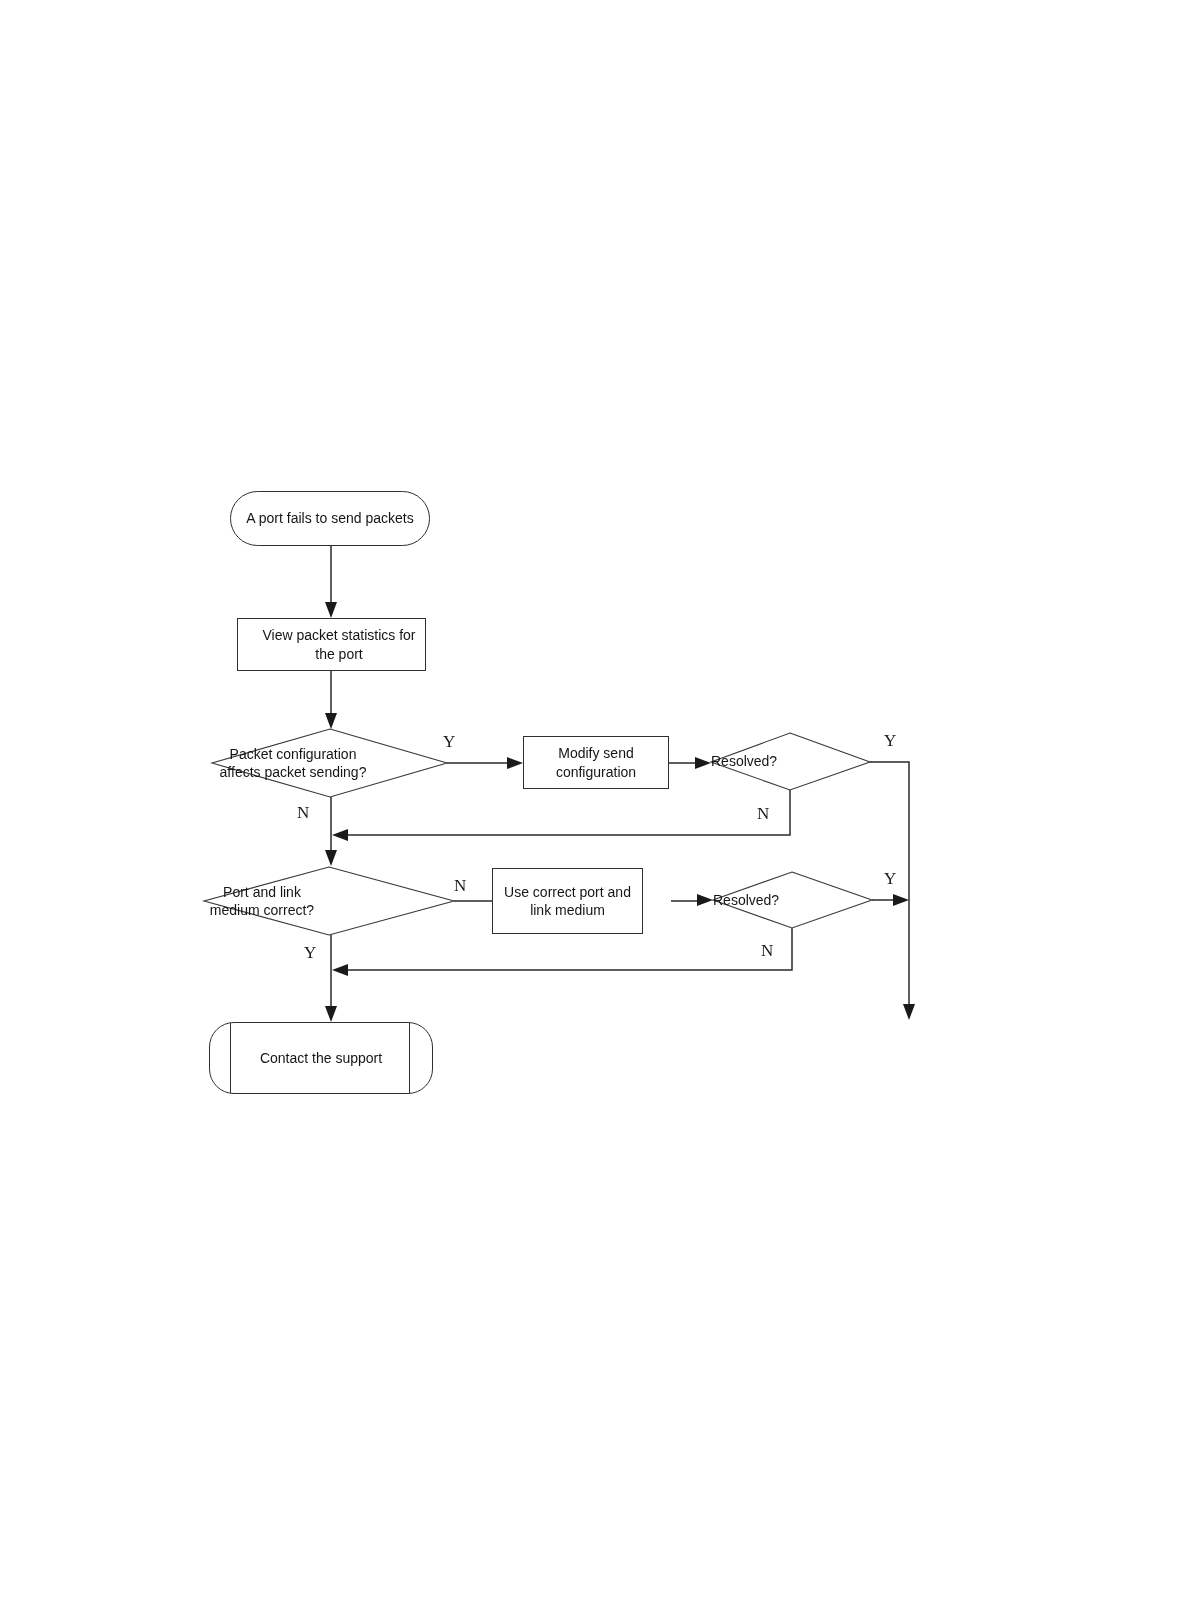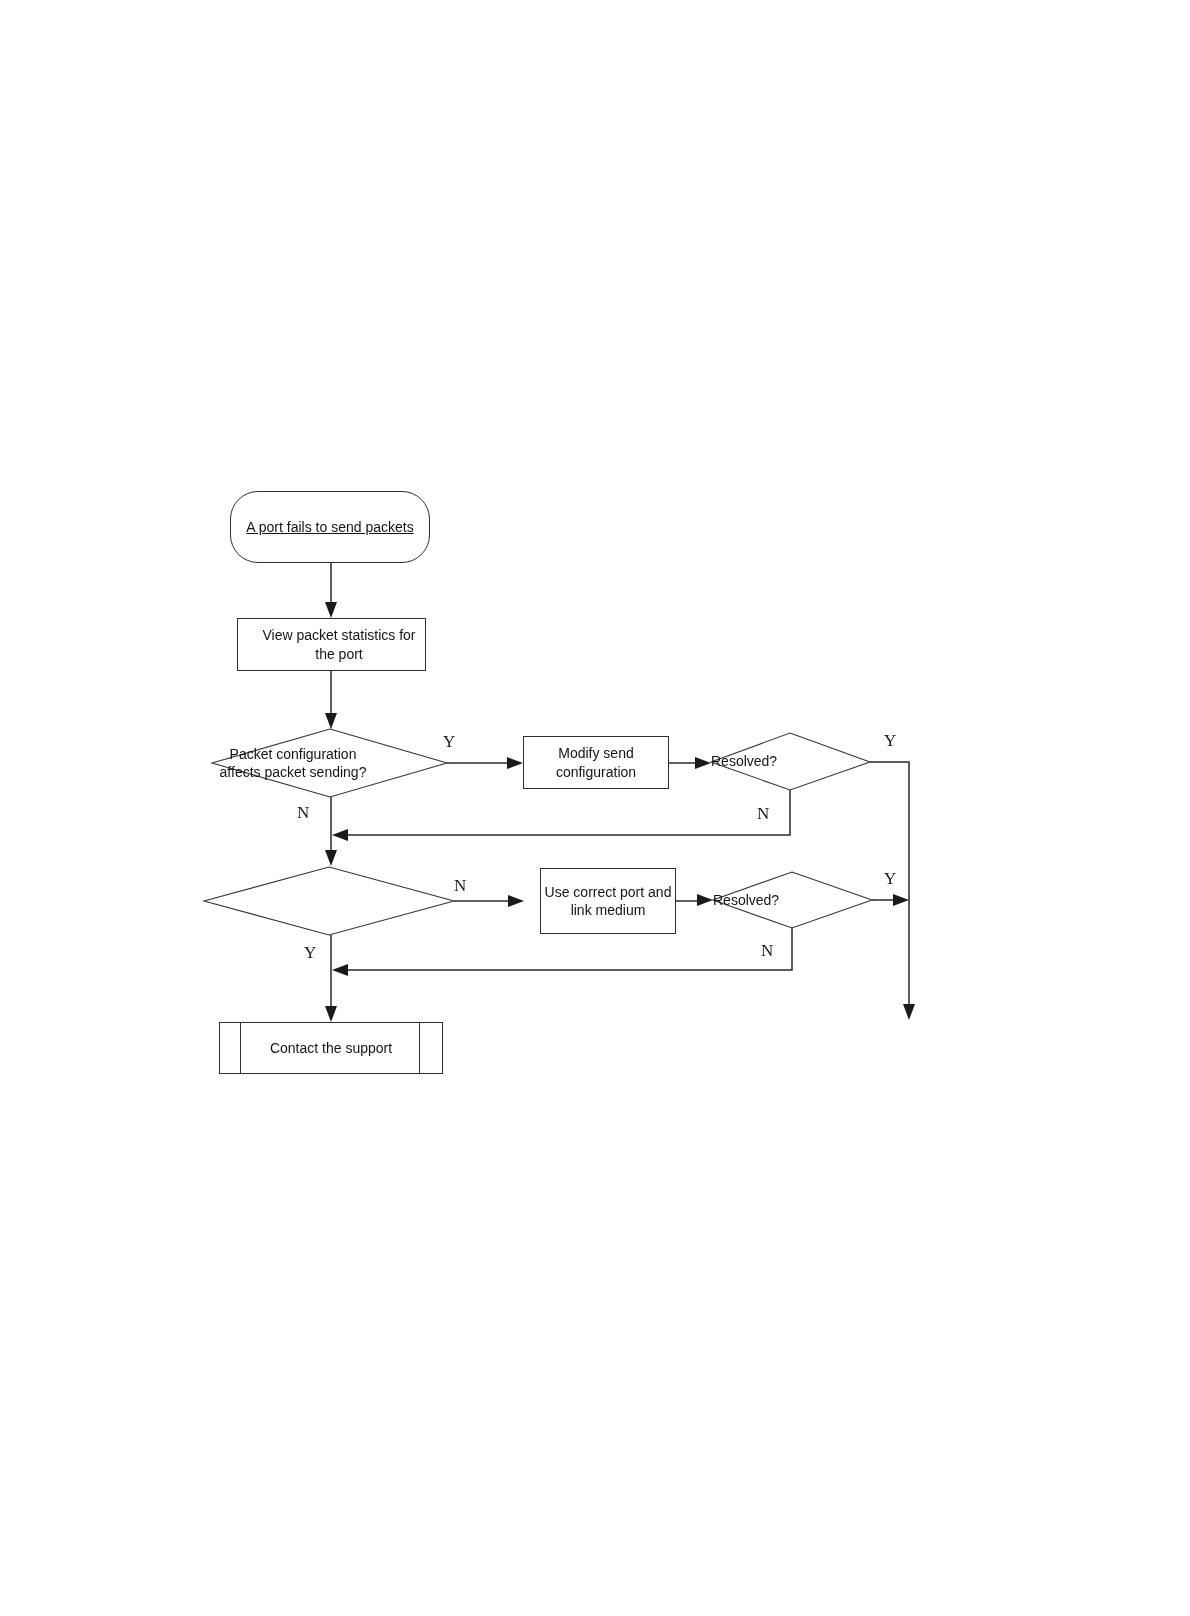--- a/index.html
+++ b/index.html
@@ -103,51 +103,54 @@
       <polygon points="331,1022 325,1006 337,1006"></polygon>
     </g>
     <g fill="#ffffff" stroke="#383838" stroke-width="1.1">
       <polygon points="330,729 447,763 330,797 212,763"></polygon>
       <polygon points="790,733 870,762 790,790 711,762"></polygon>
       <polygon points="329,867 454,901 329,935 204,901"></polygon>
       <polygon points="792,872 872,900 792,928 713,900"></polygon>
     </g>
   </svg>
 
-  <div class="node terminator" style="left:230px; top:491px; width:200px; height:72px;text-decoration:underline;">
+  <div class="node terminator" style="left:230px; top:491px; width:200px; height:55px;">
     <span>A port fails to send packets</span>
   </div>
 
   <div class="node" style="left:237px; top:618px; width:189px; height:53px;justify-content:flex-end;">
     <span style="max-width:172px;">View packet statistics for the port</span>
   </div>
 
   <div class="node" style="left:523px; top:736px; width:146px; height:53px;">
     <span style="max-width:110px;">Modify send configuration</span>
   </div>
 
-  <div class="node" style="left:540px; top:868px; width:136px; height:66px;">
+  <div class="node" style="left:492px; top:868px; width:151px; height:66px;">
     <span style="max-width:138px;">Use correct port and link medium</span>
   </div>
 
-  <div class="node" style="left:219px; top:1022px; width:224px; height:52px;">
+  <div class="node" style="left:209px; top:1022px; width:224px; height:72px;border-radius:25px;">
     <div class="pp-bar" style="left:20px;"></div>
     <div class="pp-bar" style="right:22px;"></div>
     <span>Contact the support</span>
   </div>
 
 
   <div class="overlay-label" style="left:212px; top:729px; width:235px; height:68px;">
     <span style="max-width:162px;">Packet configuration affects packet sending?</span>
   </div>
 
   <div class="overlay-label" style="left:711px; top:733px; width:159px; height:57px;">
     <span>Resolved?</span>
   </div>
 
+  <div class="overlay-label" style="left:204px; top:867px; width:250px; height:68px;">
+    <span style="max-width:116px;">Port and link medium correct?</span>
+  </div>
 
   <div class="overlay-label" style="left:713px; top:872px; width:159px; height:56px;">
     <span>Resolved?</span>
   </div>
 
   <div class="edge-label" style="left:443px; top:733px;">Y</div>
   <div class="edge-label" style="left:297px; top:804px;">N</div>
   <div class="edge-label" style="left:884px; top:732px;">Y</div>
   <div class="edge-label" style="left:757px; top:805px;">N</div>
   <div class="edge-label" style="left:454px; top:877px;">N</div>

